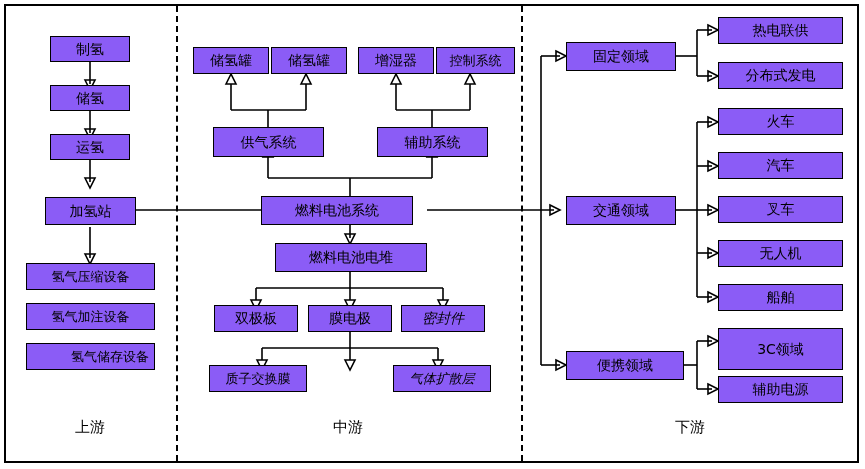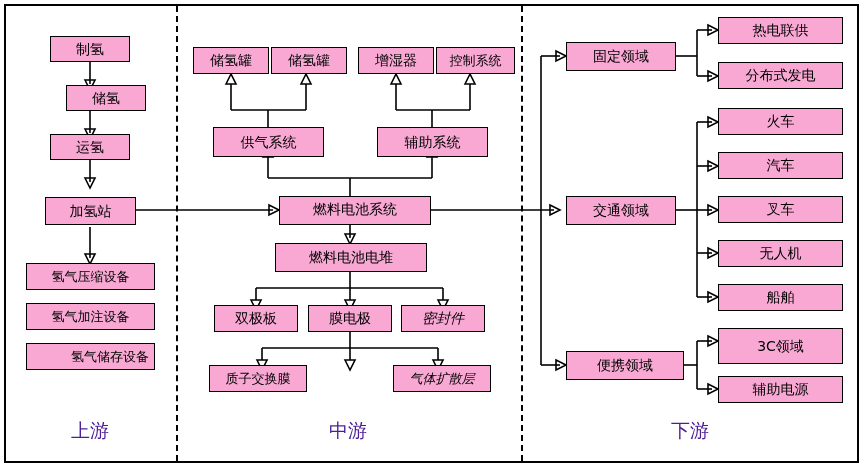--- a/index.html
+++ b/index.html
@@ -3,26 +3,26 @@
 <meta charset="utf-8">
 <style>
   html,body{margin:0;padding:0;background:#ffffff;}
   body{font-family:"DejaVu Sans","Liberation Sans",sans-serif;}
   #root{position:relative;width:865px;height:469px;overflow:hidden;background:#fff;}
 
   .outer-border{position:absolute;left:4px;top:4px;width:855px;height:459px;border:2px solid #000;box-sizing:border-box;}
 
   .divider{position:absolute;top:6px;height:455px;border-left:2px dashed #000;}
 
-  .node{position:absolute;box-sizing:border-box;border:1.5px solid #000;background:#f9a8d4;
+  .node{position:absolute;box-sizing:border-box;border:1.5px solid #000;background:#8b5cf6;
         display:flex;align-items:center;justify-content:center;text-align:center;
         font-size:14px;line-height:1.05;color:#000;white-space:nowrap;}
   .node.small{font-size:13px;}
 
-  .zone-label{position:absolute;font-size:19px;color:#4c1d95;text-align:center;}
+  .zone-label{position:absolute;font-size:15px;color:#000000;text-align:center;}
 
   svg.wires{position:absolute;left:0;top:0;width:865px;height:469px;pointer-events:none;}
   svg.wires line, svg.wires path{stroke:#000;stroke-width:1.6;fill:none;}
 </style>
 </head>
 <body>
 
 <div id="root">
 
   <div class="outer-border"></div>
@@ -118,36 +118,36 @@
 
     <line x1="676" y1="365" x2="697" y2="365"></line>
     <line x1="697" y1="341" x2="697" y2="389"></line>
     <line x1="697" y1="341" x2="712" y2="341"></line>
     <path d="M708,336 L718,341 L708,346 Z" fill="#000" stroke="none"></path>
     <line x1="697" y1="389" x2="712" y2="389"></line>
     <path d="M708,384 L718,389 L708,394 Z" fill="#000" stroke="none"></path>
   </svg>
 
   <div class="node" style="left:50px;top:36px;width:80px;height:26px;">制氢</div>
-  <div class="node" style="left:50px;top:85px;width:80px;height:26px;margin-left:16px;">储氢</div>
+  <div class="node" style="left:50px;top:85px;width:80px;height:26px;">储氢</div>
   <div class="node" style="left:50px;top:134px;width:80px;height:26px;">运氢</div>
   <div class="node" style="left:45px;top:197px;width:91px;height:28px;">加氢站</div>
   <div class="node small" style="left:26px;top:263px;width:129px;height:27px;">氢气压缩设备</div>
   <div class="node small" style="left:26px;top:303px;width:129px;height:27px;">氢气加注设备</div>
   <div class="node small" style="left:26px;top:343px;width:129px;height:27px;padding-left:39px;">氢气储存设备</div>
 
   <div class="node" style="left:193px;top:47px;width:76px;height:27px;">储氢罐</div>
   <div class="node" style="left:271px;top:47px;width:76px;height:27px;">储氢罐</div>
   <div class="node" style="left:358px;top:47px;width:76px;height:27px;">增湿器</div>
   <div class="node small" style="left:436px;top:47px;width:79px;height:27px;">控制系统</div>
 
   <div class="node" style="left:213px;top:127px;width:111px;height:30px;">供气系统</div>
   <div class="node" style="left:377px;top:127px;width:111px;height:30px;">辅助系统</div>
 
-  <div class="node" style="left:279px;top:196px;width:152px;height:29px;font-family:Liberation Mono, monospace;">燃料电池系统</div>
+  <div class="node" style="left:261px;top:196px;width:152px;height:29px;">燃料电池系统</div>
   <div class="node" style="left:275px;top:243px;width:152px;height:29px;">燃料电池电堆</div>
 
   <div class="node" style="left:214px;top:305px;width:84px;height:27px;">双极板</div>
   <div class="node" style="left:308px;top:305px;width:84px;height:27px;">膜电极</div>
   <div class="node" style="left:401px;top:305px;width:84px;height:27px;font-style:italic;">密封件</div>
 
   <div class="node small" style="left:209px;top:365px;width:98px;height:27px;">质子交换膜</div>
   <div class="node small" style="left:393px;top:365px;width:98px;height:27px;font-style:italic;">气体扩散层</div>
 
   <div class="node" style="left:566px;top:42px;width:110px;height:29px;">固定领域</div>
@@ -155,20 +155,20 @@
   <div class="node" style="left:718px;top:62px;width:125px;height:27px;">分布式发电</div>
 
   <div class="node" style="left:566px;top:196px;width:110px;height:29px;">交通领域</div>
   <div class="node" style="left:718px;top:108px;width:125px;height:27px;">火车</div>
   <div class="node" style="left:718px;top:152px;width:125px;height:27px;">汽车</div>
   <div class="node" style="left:718px;top:196px;width:125px;height:27px;">叉车</div>
   <div class="node" style="left:718px;top:240px;width:125px;height:27px;">无人机</div>
   <div class="node" style="left:718px;top:284px;width:125px;height:27px;">船舶</div>
 
   <div class="node" style="left:566px;top:351px;width:118px;height:29px;">便携领域</div>
-  <div class="node" style="left:718px;top:328px;width:125px;height:36px;">3C领域</div>
+  <div class="node" style="left:718px;top:328px;width:125px;height:42px;">3C领域</div>
   <div class="node" style="left:718px;top:376px;width:125px;height:27px;">辅助电源</div>
 
   <div class="zone-label" style="left:60px;top:418px;width:60px;">上游</div>
   <div class="zone-label" style="left:318px;top:418px;width:60px;">中游</div>
   <div class="zone-label" style="left:660px;top:418px;width:60px;">下游</div>
 
 </div>
 
 </body></html>

